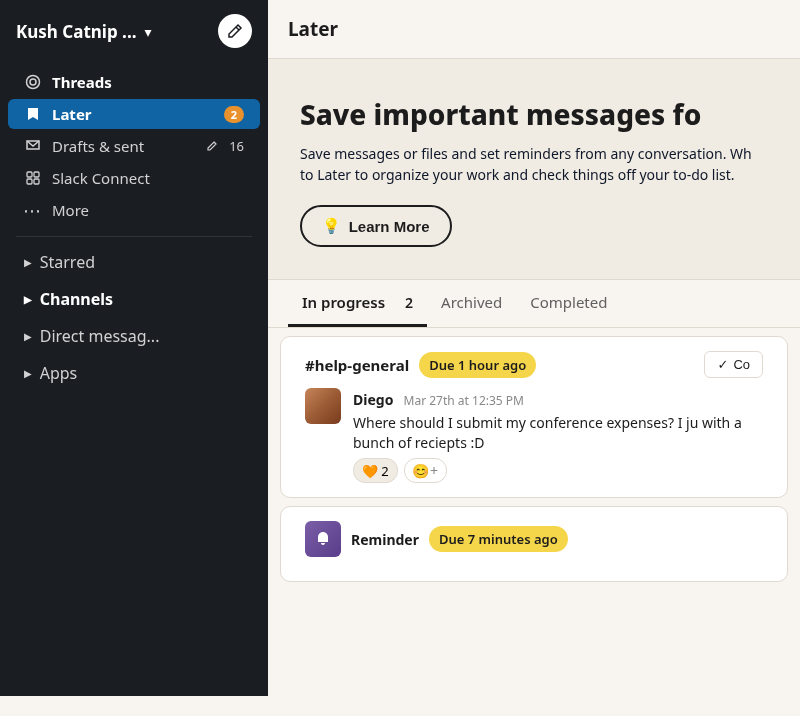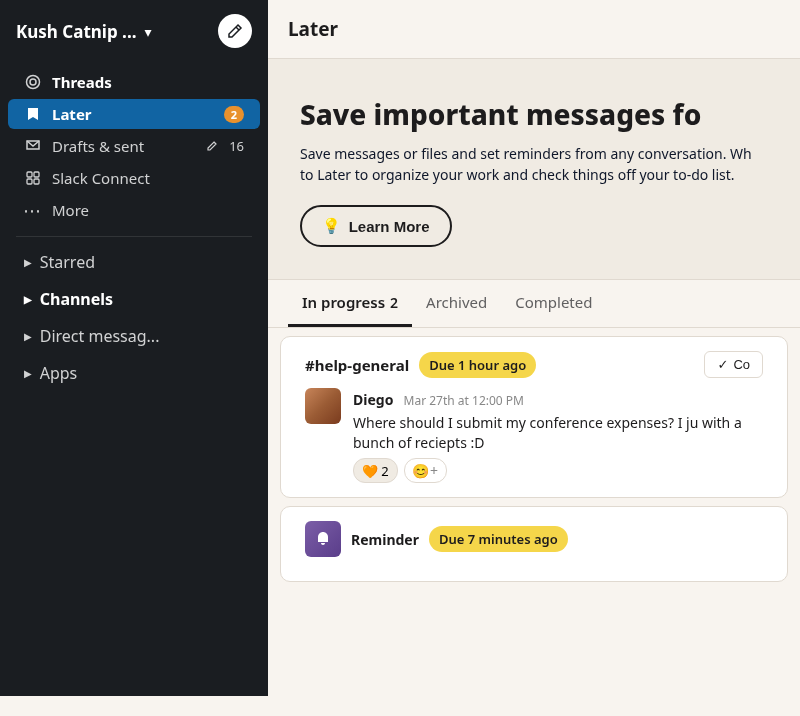--- a/index.html
+++ b/index.html
@@ -193,21 +193,21 @@
     }
 
     .tab {
       padding: 12px 14px;
       font-size: 15px;
       color: #616061;
       cursor: pointer;
       border-bottom: 3px solid transparent;
       display: flex;
       align-items: center;
-      gap: 5px;
+      gap: 20px;
     }
 
     .tab.active {
       color: #1d1c1d;
       border-bottom: 3px solid #1d1c1d;
       font-weight: 600;
     }
 
     .tab-count {
       font-size: 14px;
@@ -521,21 +521,21 @@
           <span>✓</span>
           <span>Co</span>
         </button>
       </div>
       <div class="message-body">
         <div class="avatar">
           <div class="avatar-inner" style="background: linear-gradient(135deg, #c8855a 0%, #9b5c35 50%, #7a3b1e 100%);"></div>
         </div>
         <div class="message-content">
           <span class="message-sender">Diego</span>
-          <span class="message-time">Mar 27th at 12:00 PM</span>
+          <span class="message-time">Mar 27th at 12:35 PM</span>
           <div class="message-text">Where should I submit my conference expenses? I ju with a bunch of reciepts :D</div>
           <div class="reactions">
             <div class="reaction">
               <span>🧡</span>
               <span>2</span>
             </div>
             <div class="reaction-add">
               <span>😊+</span>
             </div>
           </div>

